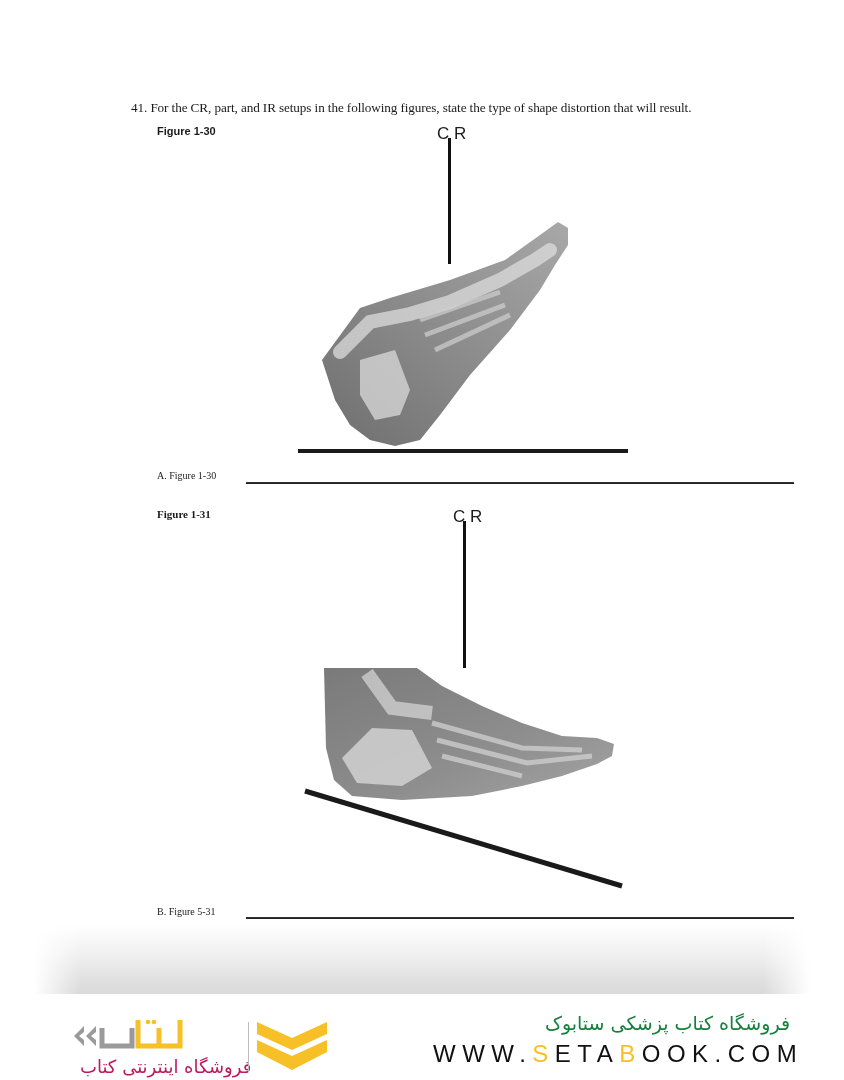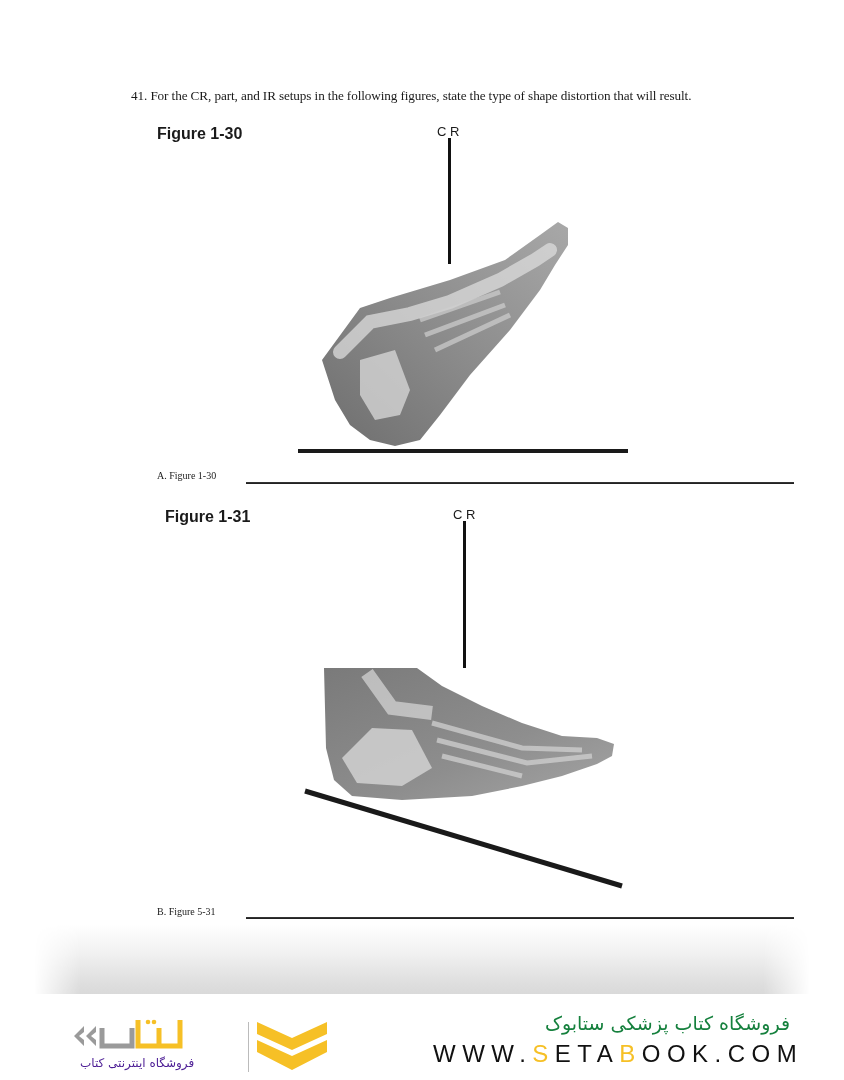--- a/index.html
+++ b/index.html
@@ -1,34 +1,34 @@
 <!DOCTYPE html>
 <html><head>
 <meta charset="utf-8">
 <style>
   html, body { margin:0; padding:0; }
   body { width:844px; height:1080px; background:#ffffff; position:relative; overflow:hidden; font-family:"Liberation Serif", serif; color:#1a1a1a; }
   .abs { position:absolute; }
-  .question { left:131px; top:88px; font-size:13.2px; letter-spacing:-0.1px; white-space:nowrap; }
-  .fig-label { font-family:"Liberation Sans", sans-serif; font-weight:bold; font-size:16px; }
-  .cr-label { font-family:"Liberation Sans", sans-serif; font-size:13px; }
+  .question { left:131px; top:100px; font-size:13.2px; letter-spacing:-0.1px; white-space:nowrap; }
+  .fig-label { font-family:"Liberation Sans", sans-serif; font-weight:bold; font-size:11px; }
+  .cr-label { font-family:"Liberation Sans", sans-serif; font-size:17px; }
   .cr-line { background:#111; width:3px; }
   .ir-line { background:#1a1a1a; height:4px; }
   .answer { font-size:10px; white-space:nowrap; }
   .answer-line { height:1px; background:#222; border-top:1px solid #333; }
   .shadow-band {
     left:34px; top:925px; width:776px; height:69px;
     background:linear-gradient(to bottom, #ffffff 0%, #f1f1f1 40%, #dedede 85%, #d9d9d9 100%);
     -webkit-mask-image:linear-gradient(to right, transparent 0%, #000 6%, #000 94%, transparent 100%);
     mask-image:linear-gradient(to right, transparent 0%, #000 6%, #000 94%, transparent 100%);
   }
   .footer-fa { font-family:"DejaVu Sans", sans-serif; font-size:19px; color:#15803d; direction:rtl; }
   .footer-url { font-family:Liberation Sans, sans-serif; font-size:24px; letter-spacing:6.5px; color:#111; white-space:nowrap; }
   .hl { color:#f6c026; }
-  .logo-fa { font-family:"DejaVu Sans", sans-serif; font-size:12px; color:#4c1d95; direction:rtl; }
+  .logo-fa { font-family:"DejaVu Sans", sans-serif; font-size:18px; color:#be185d; direction:rtl; }
   .logo-divider { background:#bbb; width:1px; }
 </style>
 </head>
 <body>
 
 <div class="abs question">
   <span>41.</span>
   <span>For the CR, part, and IR setups in the following figures, state the type of shape distortion that will result.</span>
 </div>
 
@@ -47,21 +47,21 @@
   <path d="M22,150 L60,98 L90,88 L150,70 L205,50 L240,25 L258,12 L268,18 L268,35 L255,55 L240,80 L210,120 L170,165 L140,205 L120,230 L95,236 L70,230 L50,215 L35,190 Z" fill="url(#g1)"></path>
   <path d="M40,142 L70,112 L110,104 L150,92 L200,70 L235,50 L250,40" stroke="#dcdcdc" stroke-width="14" fill="none" stroke-linecap="round" opacity="0.75"></path>
   <path d="M60,150 L95,140 L110,180 L100,205 L75,210 L60,185 Z" fill="#d4d4d4" opacity="0.8"></path>
   <path d="M120,110 L200,82 M125,125 L205,95 M135,140 L210,105" stroke="#cfcfcf" stroke-width="5" opacity="0.7"></path>
 </svg>
 <div class="abs ir-line" style="left:298px; top:449px; width:330px;"></div>
 
 <div class="abs answer" style="left:157px; top:470px;">A. Figure 1-30</div>
 <div class="abs answer-line" style="left:246px; top:482px; width:548px;"></div>
 
-<div class="abs fig-label" style="left:165px; top:508px;">Figure 1-31</div>
+<div class="abs fig-label" style="left:157px; top:508px;font-family:Liberation Serif, serif;">Figure 1-31</div>
 <div class="abs cr-label" style="left:453px; top:507px;">C R</div>
 <div class="abs cr-line" style="left:463px; top:521px; height:147px;"></div>
 
 <svg class="abs" style="left:322px; top:668px;" width="300" height="135" viewBox="0 0 300 135">
   <defs>
     <linearGradient id="g2" x1="0" y1="0" x2="1" y2="1">
       <stop offset="0" stop-color="#7a7a7a"></stop>
       <stop offset="0.6" stop-color="#8e8e8e"></stop>
       <stop offset="1" stop-color="#a5a5a5"></stop>
     </linearGradient>

